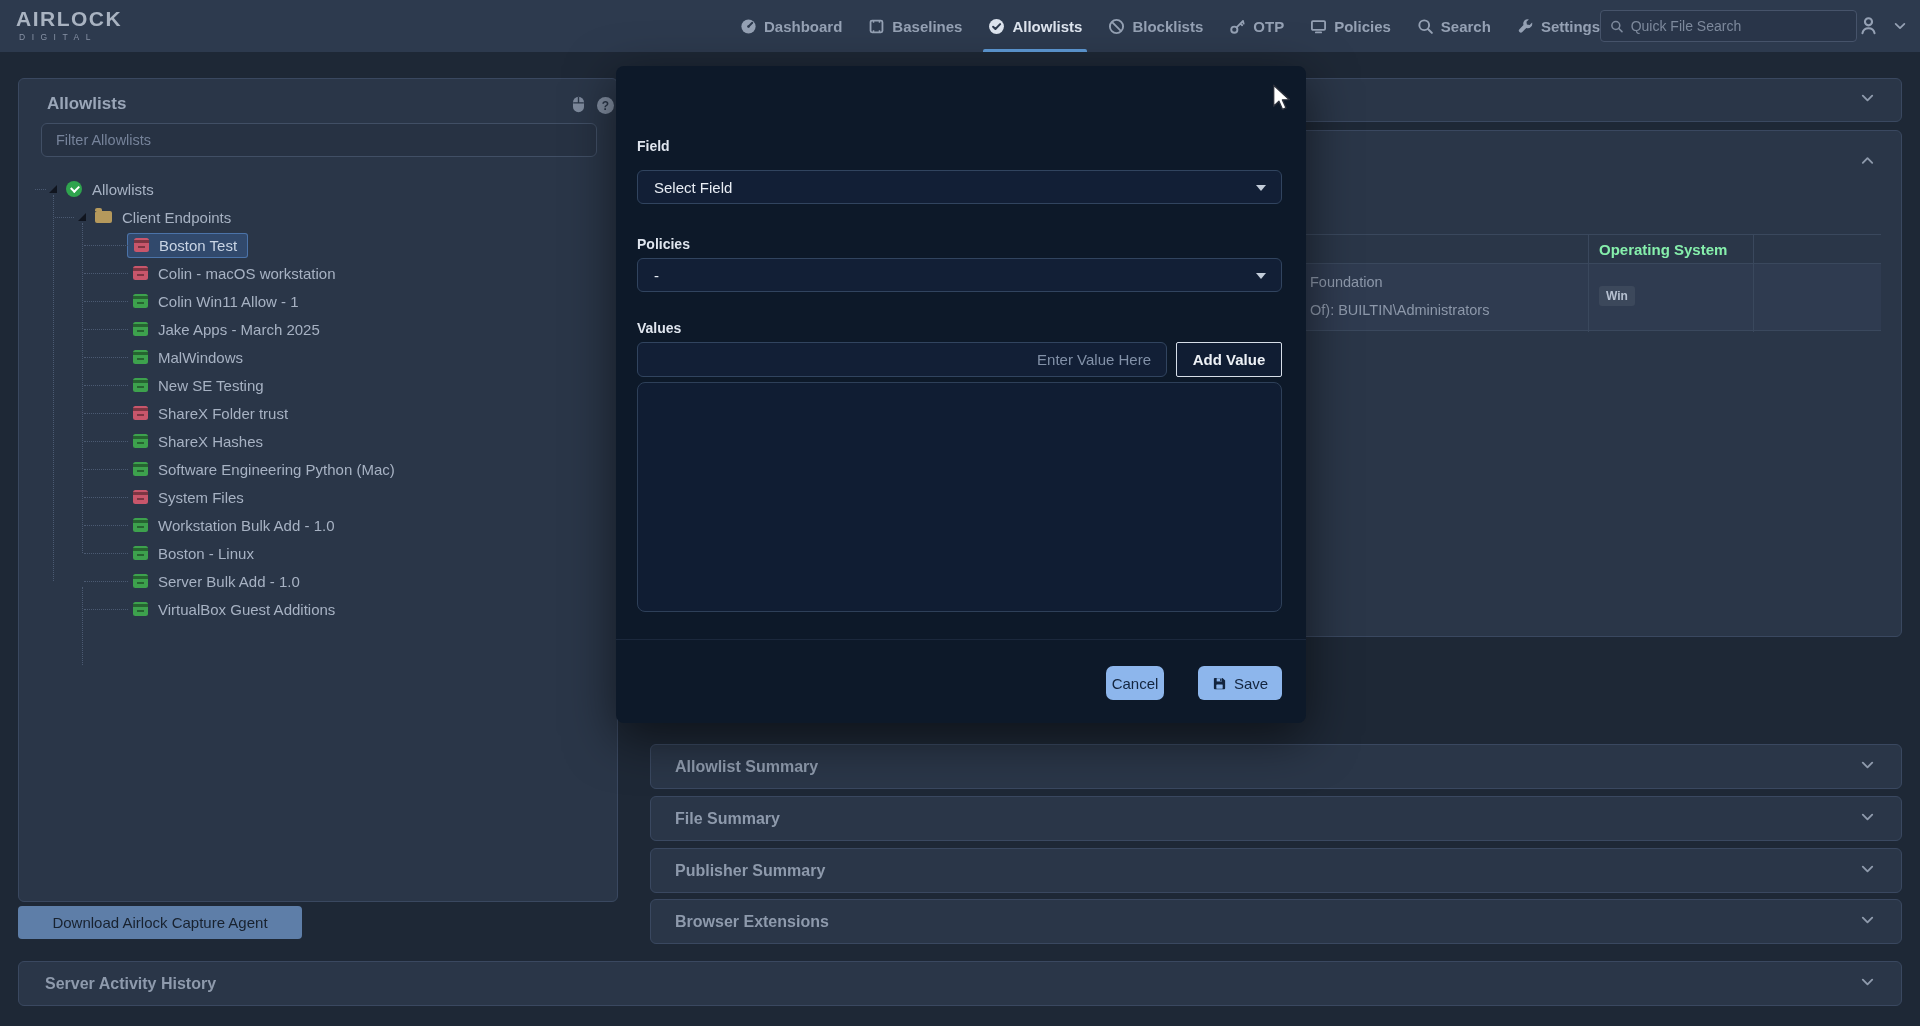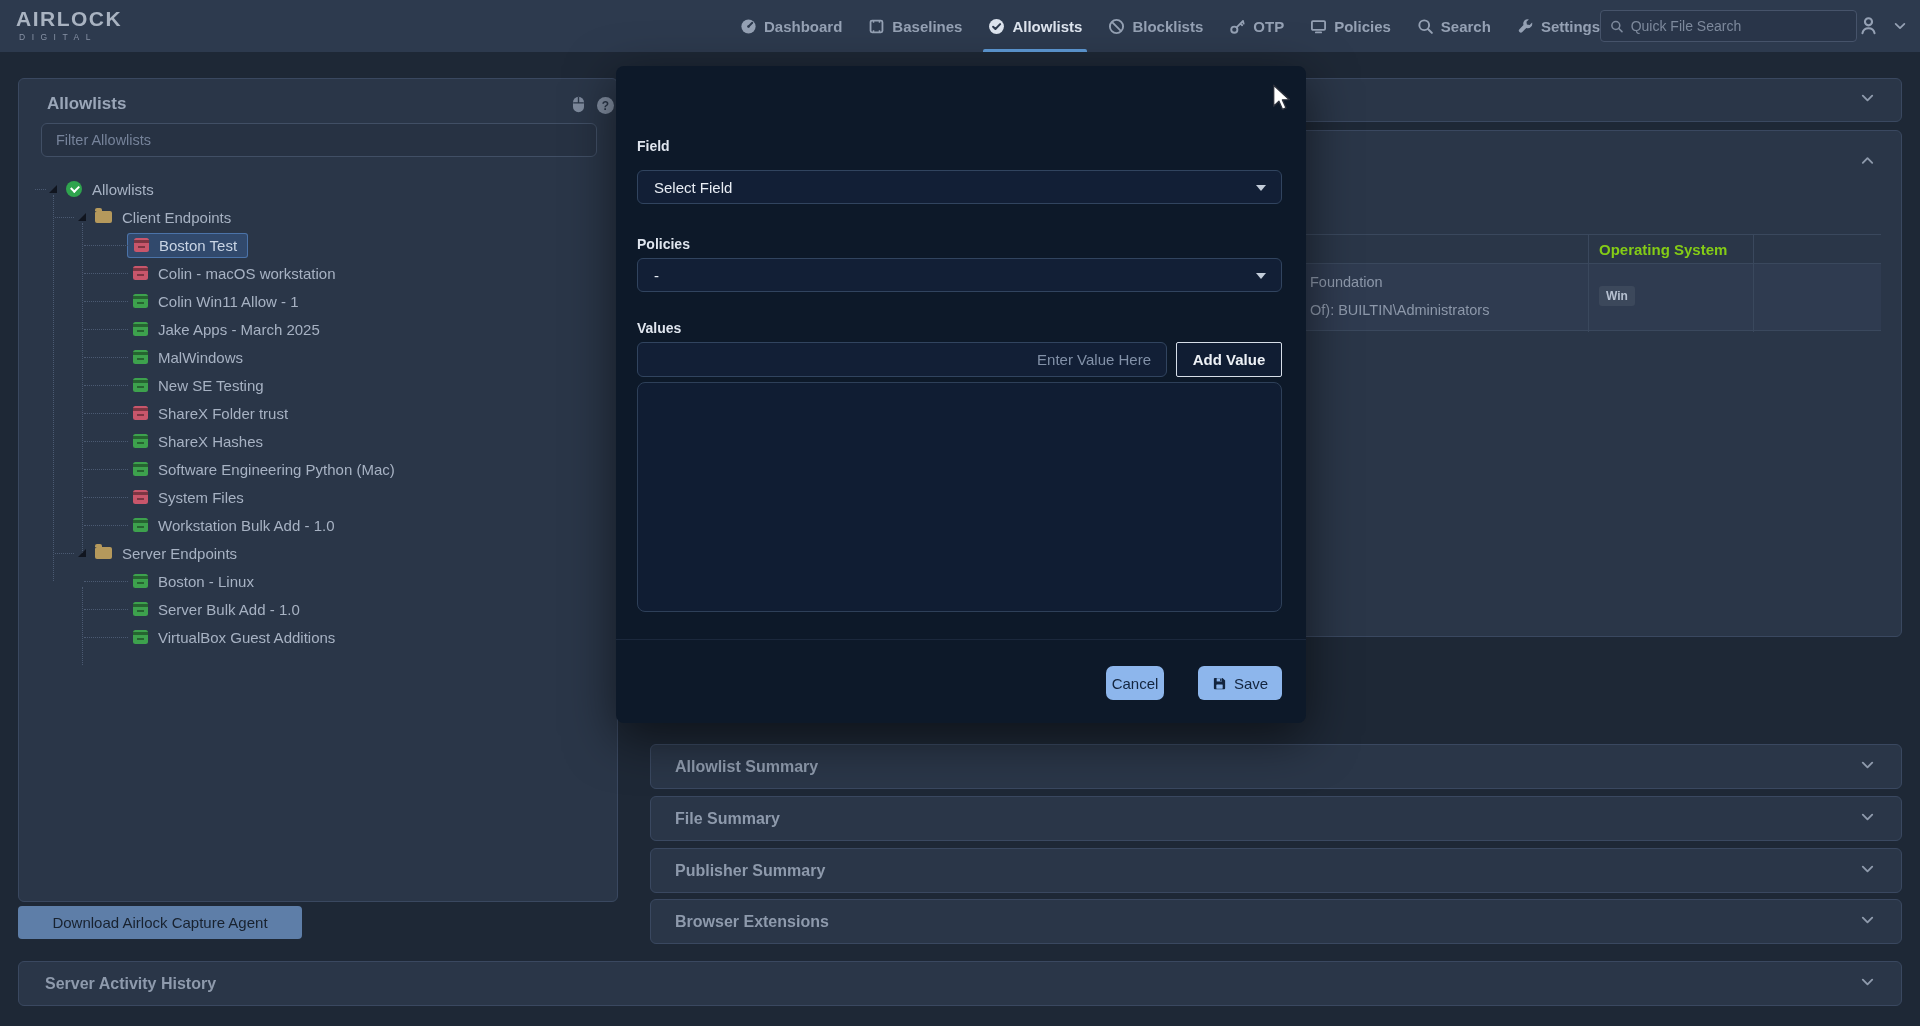--- a/index.html
+++ b/index.html
@@ -73,21 +73,21 @@
                   background:#5e7ea8; border:none; border-radius:4px; color:#18222f;
                   font-size:15px; font-family:"Liberation Sans", sans-serif; cursor:pointer; }
   .server-activity { left:18px; top:961px; width:1884px; height:45px; }
   .sa-title { position:absolute; left:26px; top:50%; transform:translateY(-50%); }
   
   .rp-collapsed { left:650px; top:78px; width:1252px; height:44px; }
   .rp-expanded  { left:650px; top:130px; width:1252px; height:507px; }
   .rp-expanded .acc-chevron { top:22px; transform:none; }
   .bg-table { position:absolute; left:22px; top:103px; width:1208px; }
   .t-head { height:30px; border-top:1px solid #3a485d; border-bottom:1px solid #3a485d; position:relative; }
-  .t-head-label { position:absolute; left:926px; top:6px; font-size:15px; font-weight:600; color:#84cc16; }
+  .t-head-label { position:absolute; left:926px; top:6px; font-size:15px; font-weight:600; color:#86efac; }
   .t-row { height:67px; background:#2f3b50; border-bottom:1px solid #3a485d; position:relative; color:#8d98aa; font-size:14.5px; }
   .t-line1 { position:absolute; left:637px; top:10px; }
   .t-line2 { position:absolute; left:637px; top:38px; }
   .os-badge { position:absolute; left:926px; top:22px; background:#3c485b; color:#b6c0d0;
               font-size:12px; font-weight:700; padding:3px 7px; border-radius:3px; }
   .colsep { position:absolute; top:0; width:1px; background:#3a485d; height:98px; }
   .summary-panel { left:650px; width:1252px; height:45px; }
   .sp-title { position:absolute; left:24px; top:50%; transform:translateY(-50%); }
   
   .modal { position:absolute; left:616px; top:66px; width:690px; height:657px; z-index:30;
@@ -276,25 +276,20 @@
     </div>
     <div class="tree-row lvl2">
       <span class="al-icon red"></span>
       <span class="tree-label">System Files</span>
     </div>
     <div class="tree-row lvl2">
       <span class="al-icon green"></span>
       <span class="tree-label">Workstation Bulk Add - 1.0</span>
     </div>
 
-    <div class="tree-row lvl1">
-      <span class="twisty"></span>
-      <span class="folder-icon"></span>
-      <span class="tree-label">Server Endpoints</span>
-    </div>
 
     <div class="tree-row lvl2">
       <span class="al-icon green"></span>
       <span class="tree-label">Boston - Linux</span>
     </div>
     <div class="tree-row lvl2">
       <span class="al-icon green"></span>
       <span class="tree-label">Server Bulk Add - 1.0</span>
     </div>
     <div class="tree-row lvl2">

